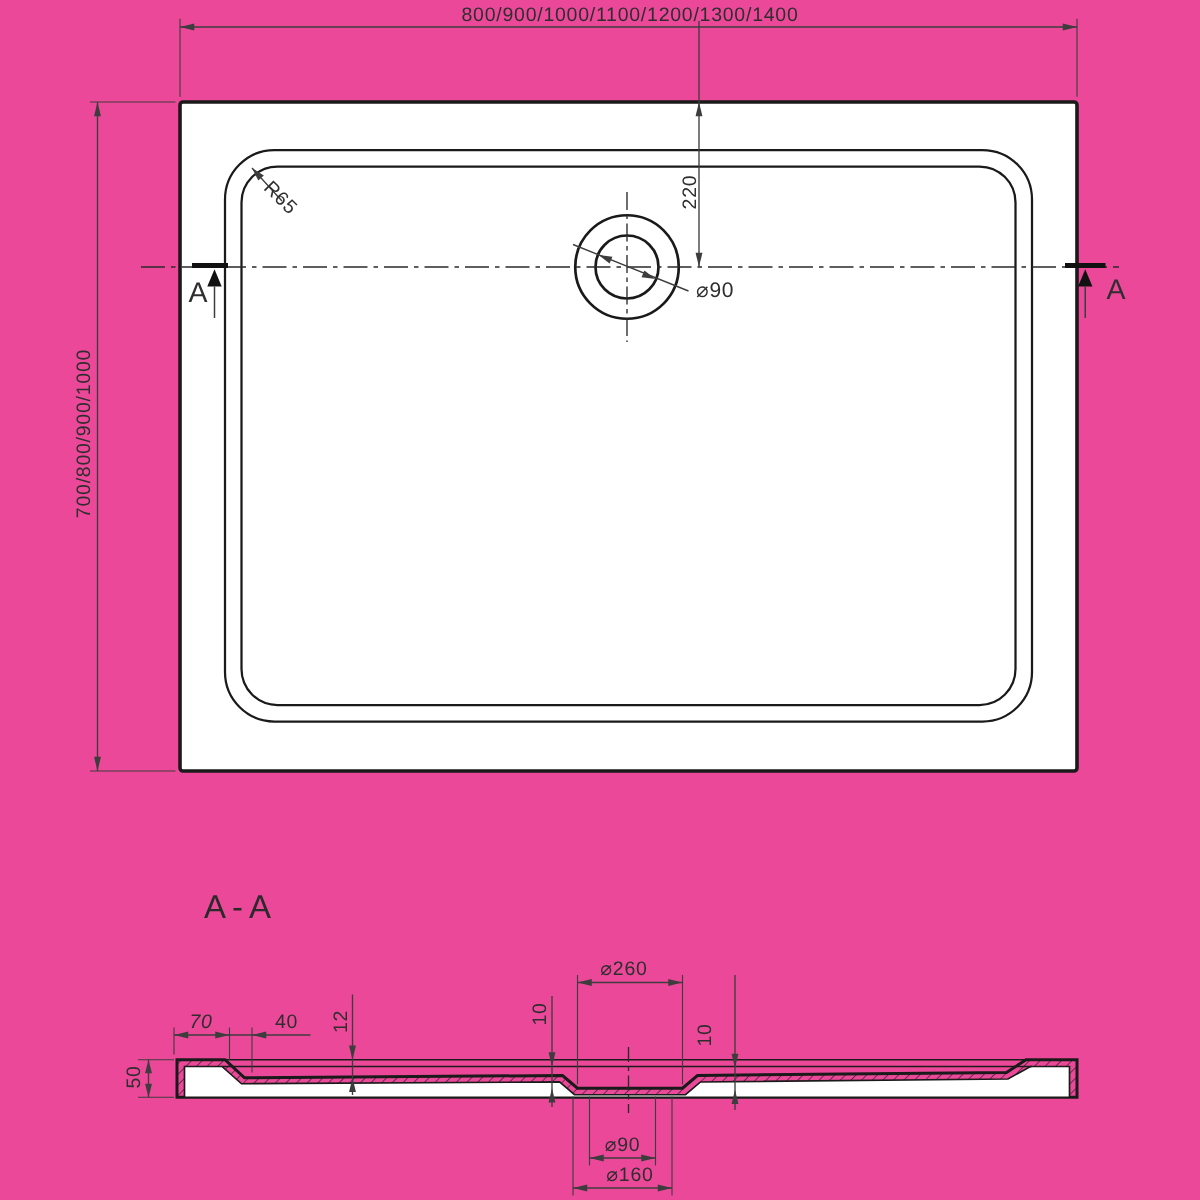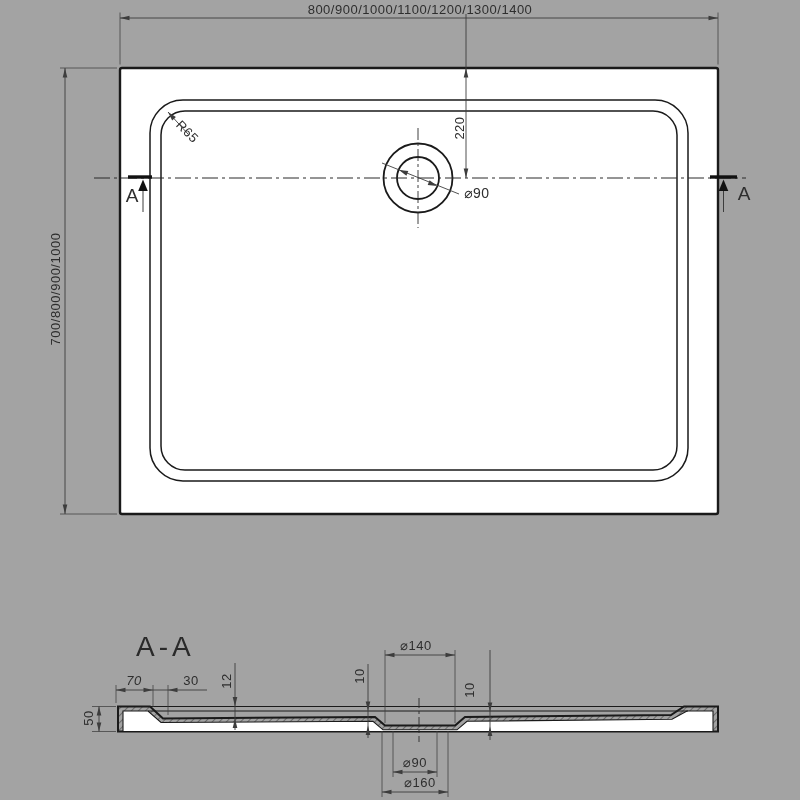--- a/index.html
+++ b/index.html
@@ -1,28 +1,28 @@
 <!DOCTYPE html>
 <html><head>
 <meta charset="utf-8">
 <style>
   html,body{margin:0;padding:0;background:#ffffff;}
   #stage{
-    position:relative;width:800px;height:800px;background:#a3a3a3;overflow:hidden;
+    position:relative;width:800px;height:800px;background:#ec4899;overflow:hidden;
     font-family:"Liberation Sans","DejaVu Sans",sans-serif;
   }
   #stage svg{position:absolute;left:0;top:0;}
   .txt{
     position:absolute;color:#2e2e2e;font-size:13px;line-height:14px;
     white-space:nowrap;text-align:center;letter-spacing:0.5px;
   }
   .rot{transform:rotate(-90deg);transform-origin:center center;}
   .rot45{transform:rotate(45deg);transform-origin:center center;}
   .big{font-size:19px;letter-spacing:0;}
-  .title{font-size:28px;letter-spacing:4px;color:#2a2a2a;margin-top:42px;}
+  .title{font-size:22px;letter-spacing:4px;color:#2a2a2a;}
 </style>
 </head>
 <body>
 
 <div id="stage">
 
 <svg width="800" height="800" viewBox="0 0 800 800">
   <defs>
     <pattern id="hatch" width="5" height="5" patternUnits="userSpaceOnUse" patternTransform="rotate(45)">
       <line x1="0" y1="0" x2="0" y2="5" stroke="#222222" stroke-width="0.9"></line>
@@ -171,29 +171,29 @@
 <div class="txt rot45" style="left:167px;top:125px;width:40px;">R65</div>
 
 <div class="txt big" style="left:122px;top:189px;width:20px;">A</div>
 
 <div class="txt big" style="left:734px;top:187px;width:20px;">A</div>
 
 <div class="txt title" style="left:136px;top:598px;width:60px;text-align:left;">A-A</div>
 
 <div class="txt" style="left:119px;top:674px;width:30px;font-style:italic;">70</div>
 
-<div class="txt" style="left:176px;top:674px;width:30px;">30</div>
+<div class="txt" style="left:176px;top:674px;width:30px;">40</div>
 
 <div class="txt rot" style="left:207px;top:674px;width:40px;">12</div>
 
 <div class="txt rot" style="left:340px;top:669px;width:40px;">10</div>
 
 <div class="txt rot" style="left:450px;top:683px;width:40px;">10</div>
 
 <div class="txt rot" style="left:69px;top:711px;width:40px;">50</div>
 
-<div class="txt" style="left:386px;top:639px;width:60px;">⌀140</div>
+<div class="txt" style="left:386px;top:639px;width:60px;">⌀260</div>
 
 <div class="txt" style="left:385px;top:756px;width:60px;">⌀90</div>
 
 <div class="txt" style="left:390px;top:776px;width:60px;">⌀160</div>
 
 </div>
 
 </body></html>

